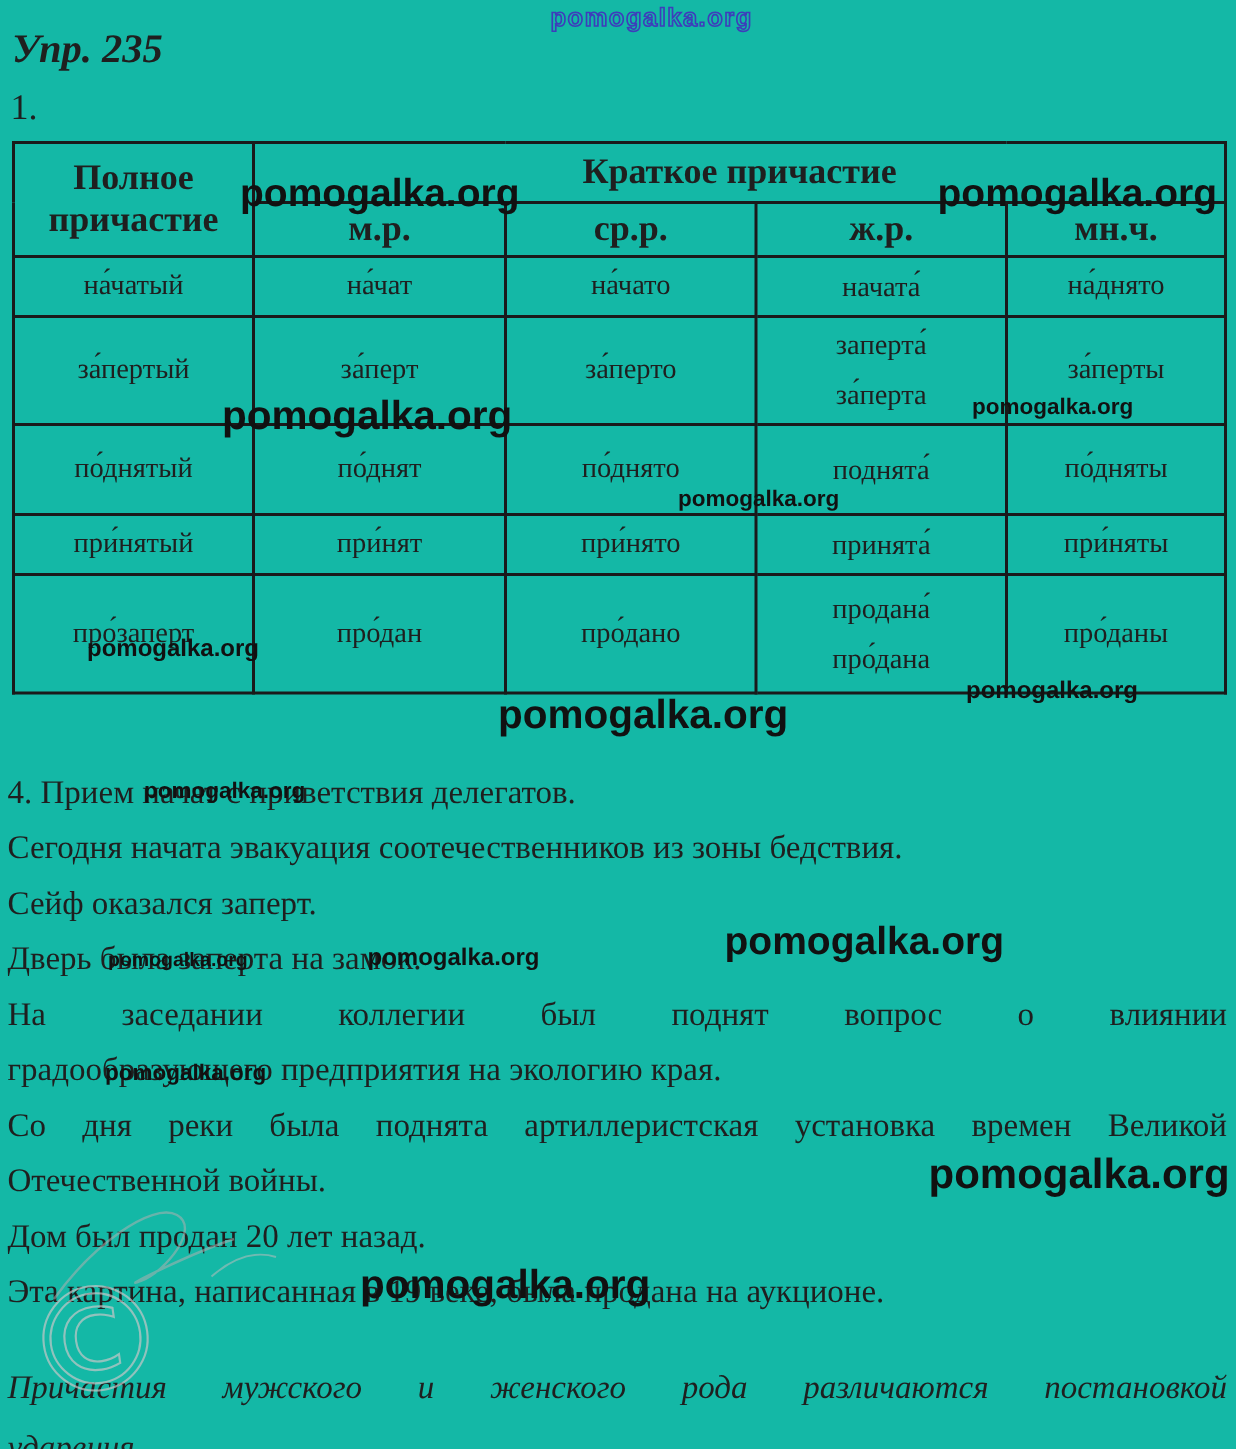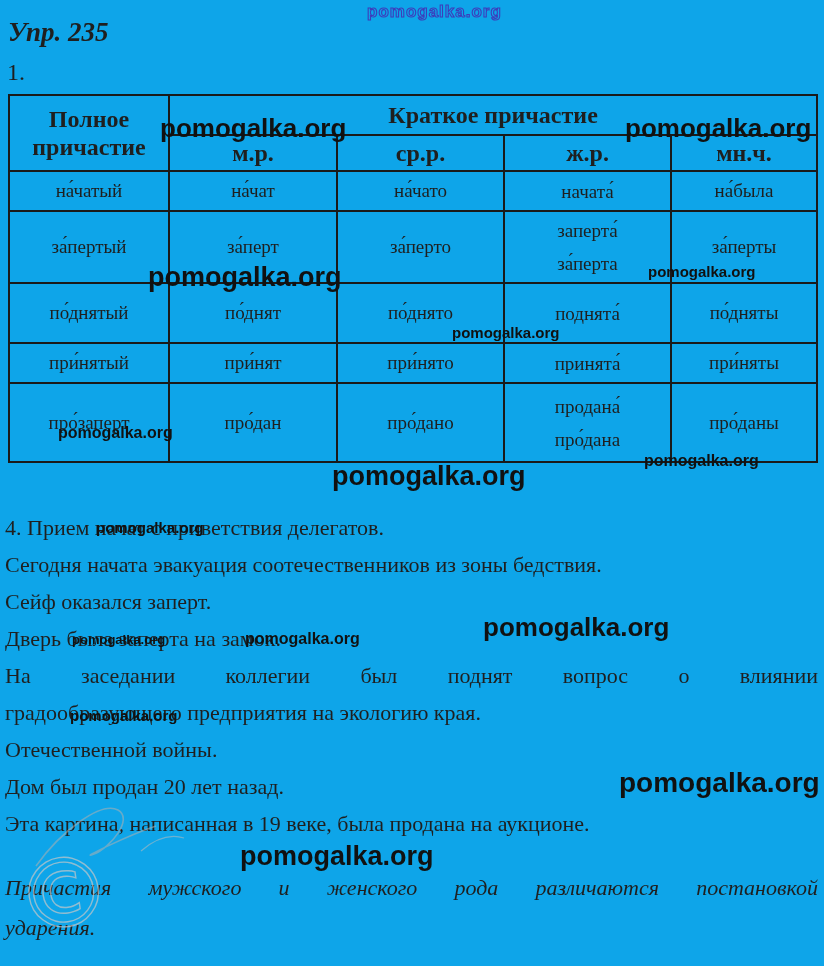--- a/index.html
+++ b/index.html
@@ -1,21 +1,21 @@
 <!DOCTYPE html>
 <html><head>
 <meta charset="utf-8">
 <style>
   * { margin: 0; padding: 0; box-sizing: border-box; }
   html, body { background: #ffffff; }
   .page {
     position: relative;
     width: 824px;
     height: 966px;
-    background: #0ea5e9;
+    background: #14b8a6;
     overflow: hidden;
     font-family: "Liberation Serif", serif;
     color: #1f1f1f;
   }
 
   
   .ex-title {
     margin: 16px 0 0 8px;
     font-size: 27px;
     font-weight: bold;
@@ -163,21 +163,21 @@
       </tr>
 
       <tr class="r1">
         <td>на́чатый</td>
         <td>на́чат</td>
         <td>на́чато</td>
         <td class="fem-stack">
           <span>начата́</span>
           <span></span>
         </td>
-        <td>на́была</td>
+        <td>на́днято</td>
       </tr>
 
       <tr class="r2">
         <td>за́пертый</td>
         <td>за́перт</td>
         <td>за́перто</td>
         <td class="fem-stack">
           <span>заперта́</span>
           <span>за́перта</span>
         </td>
@@ -230,20 +230,21 @@
       <div class="line">Сейф оказался заперт.</div>
     </div>
     <div class="para">
       <div class="line">Дверь была заперта на замок.</div>
     </div>
     <div class="para">
       <div class="line fj">На заседании коллегии был поднят вопрос о влиянии</div>
       <div class="line">градообразующего предприятия на экологию края.</div>
     </div>
     <div class="para">
+      <div class="line fj">Со дня реки была поднята артиллеристская установка времен Великой</div>
       <div class="line">Отечественной войны.</div>
     </div>
     <div class="para">
       <div class="line">Дом был продан 20 лет назад.</div>
     </div>
     <div class="para">
       <div class="line">Эта картина, написанная в 19 веке, была продана на аукционе.</div>
     </div>
   </div>
 

